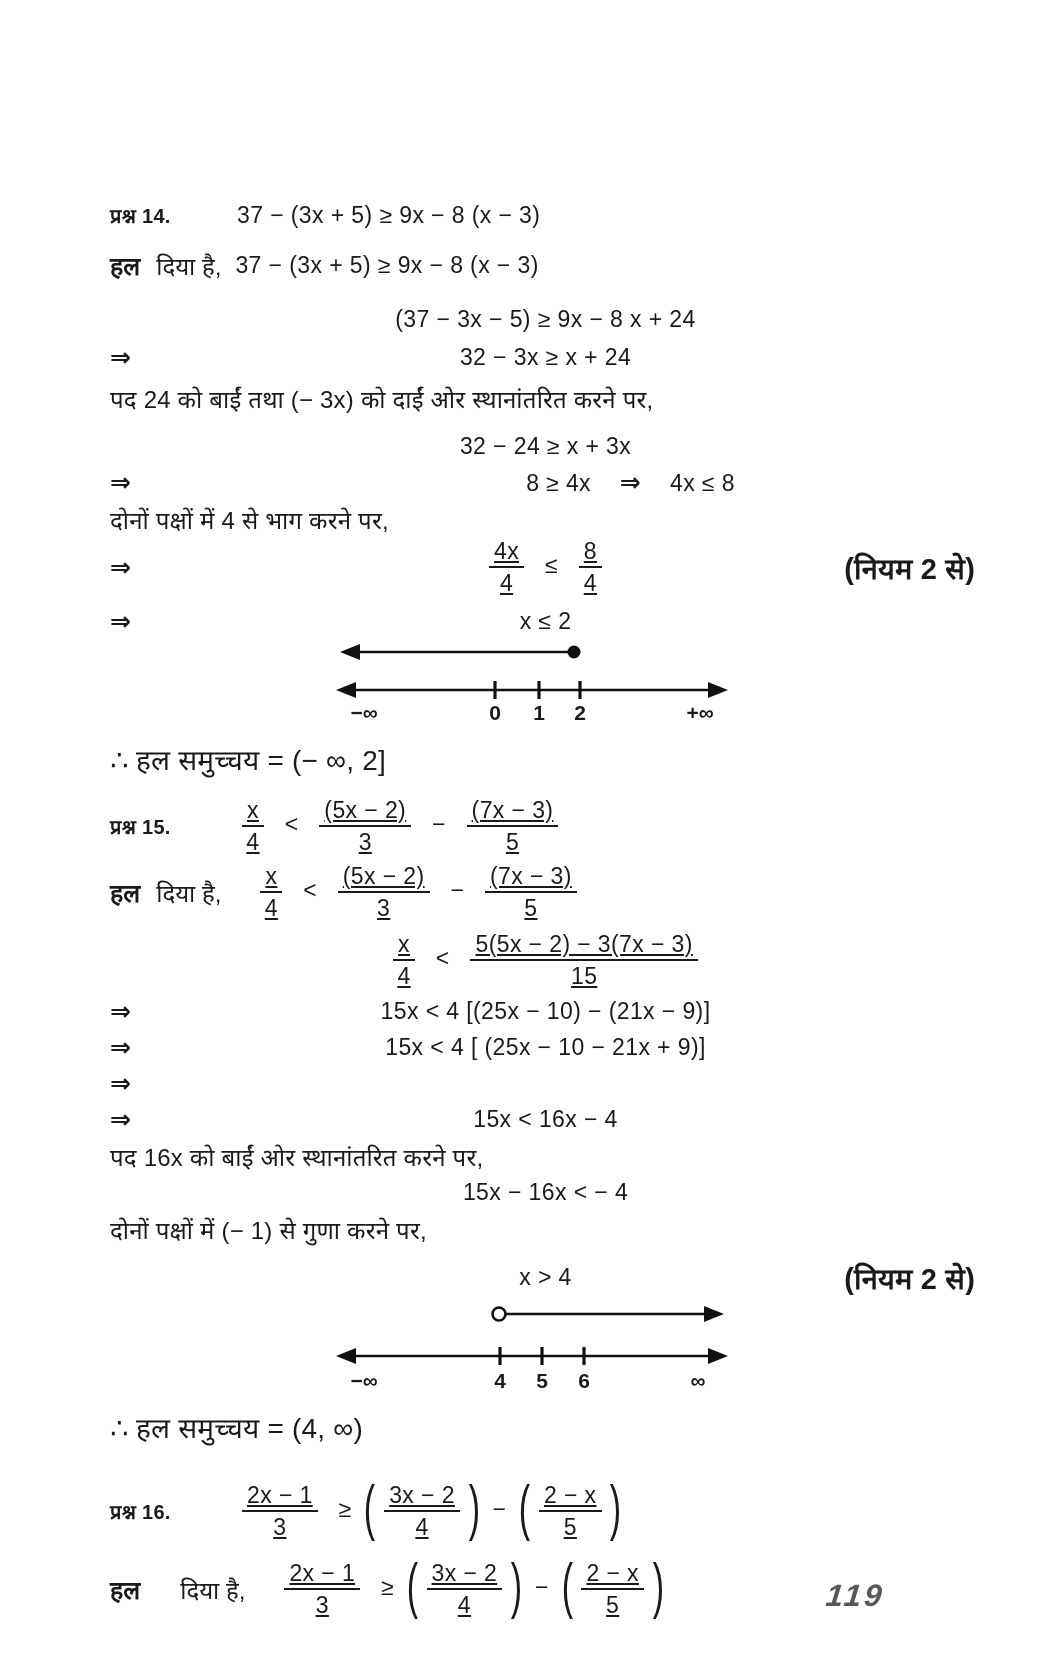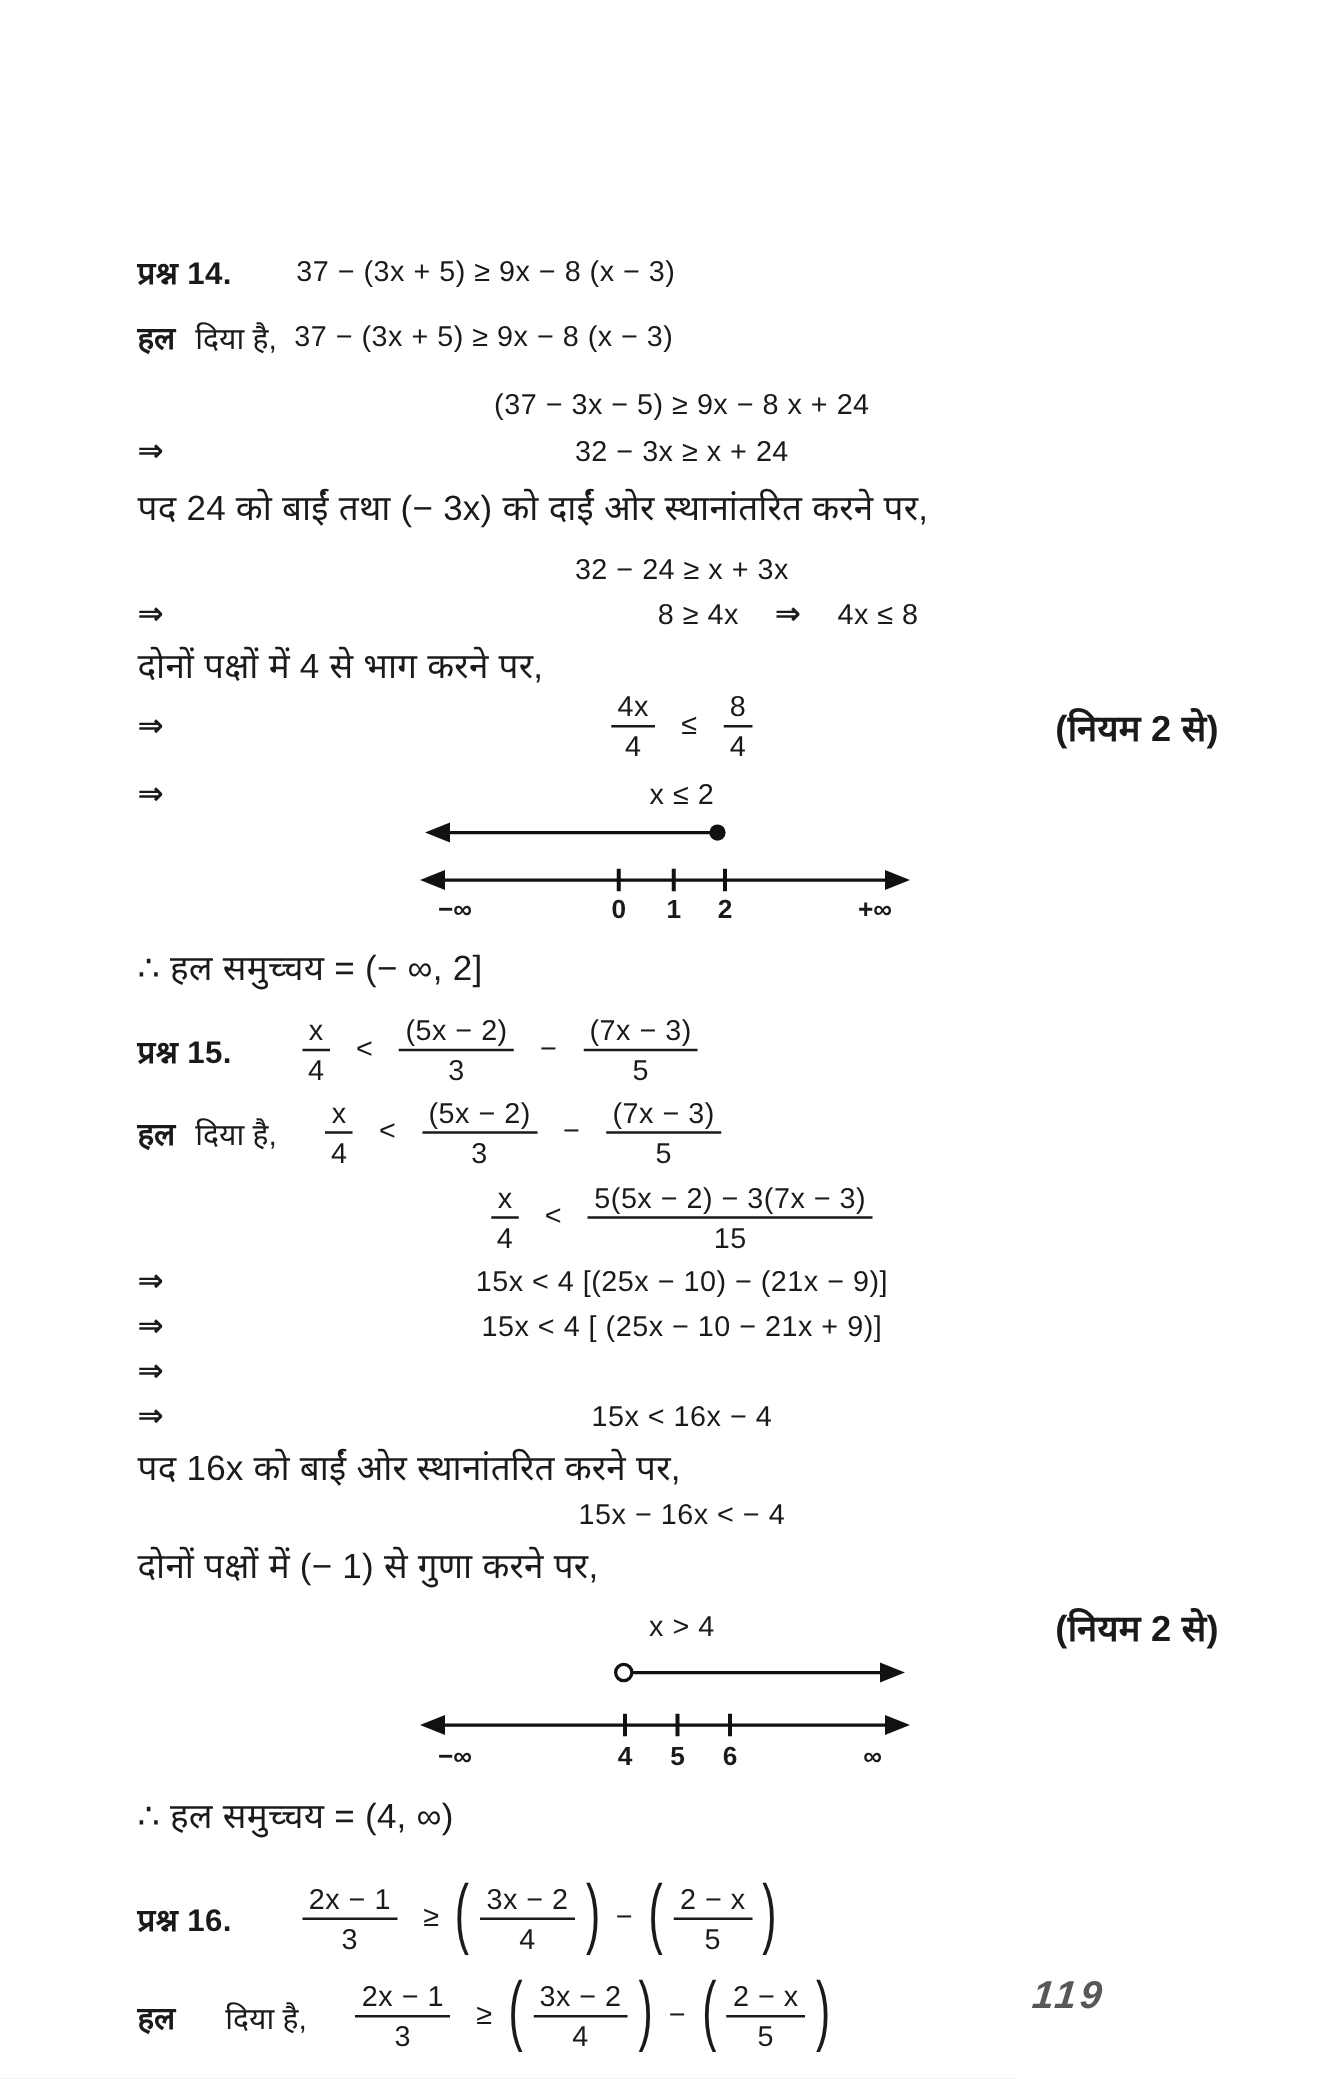--- a/index.html
+++ b/index.html
@@ -12,33 +12,33 @@
     font-family:"Liberation Sans","DejaVu Sans",sans-serif;
     overflow:hidden;
   }
   .content { padding:200px 170px 0 110px; }
   .r { position:relative; display:flex; align-items:center; min-height:30px; }
   .mb2{margin-bottom:2px}.mb4{margin-bottom:4px}.mb6{margin-bottom:6px}
   .mb8{margin-bottom:8px}.mb10{margin-bottom:10px}.mb14{margin-bottom:14px}
   .mb16{margin-bottom:16px}.mb18{margin-bottom:18px}
   .mb22{margin-bottom:22px}.mb24{margin-bottom:31px}
 
-  .qlbl { font-weight:bold; font-size:25px; width:127px; flex:none; letter-spacing:.3px; }
+  .qlbl { font-weight:bold; font-size:20px; width:127px; flex:none; letter-spacing:.3px; }
   .sollbl { font-weight:bold; font-size:25px; margin-right:16px; flex:none;text-align:center; }
   .pfx { font-size:24px; margin-right:14px; flex:none; }
   .pfx-wide { margin-right:34px; }
-  .hindi { font-size:28px; letter-spacing:.2px;text-align:right; }
+  .hindi { font-size:24px; letter-spacing:.2px;text-align:right; }
   .m { font-size:23px; letter-spacing:.4px; white-space:nowrap; }
   .imp { width:92px; flex:none; font-size:25px; font-weight:bold; }
   .imp-inline { margin:0 22px; font-size:25px; font-weight:bold; }
   .cw { flex:1; text-align:center; }
   .shiftR { padding-left:170px; }
   .concl { font-size:28px; letter-spacing:.2px; }
 
-  .frac { display:inline-flex; flex-direction:column; vertical-align:middle; text-align:center; margin:0 5px; line-height:1.15; }
+  .frac { display:inline-flex; flex-direction:column; vertical-align:middle; text-align:center; margin:0 5px; line-height:1.15;text-decoration:underline; }
   .frac .num { display:block; border-bottom:2.5px solid #1a1a1a; padding:0 5px 2px; }
   .frac .den { display:block; padding-top:2px; }
   .op { margin:0 9px; }
   .bigp { font-size:62px; font-weight:normal; display:inline-block; transform:scaleX(.55); vertical-align:middle; line-height:0; margin:0 -8px; position:relative; top:-4px; }
 
   .rule-note { position:absolute; right:-86px; top:50%; transform:translateY(-50%); font-size:29px; font-weight:bold; white-space:nowrap; letter-spacing:.2px; }
 
   .numfig { display:block; margin-left:222px; }
   .numfig line { stroke:#111; stroke-width:2.6; }
   .numfig line.tick { stroke-width:3.2; }

